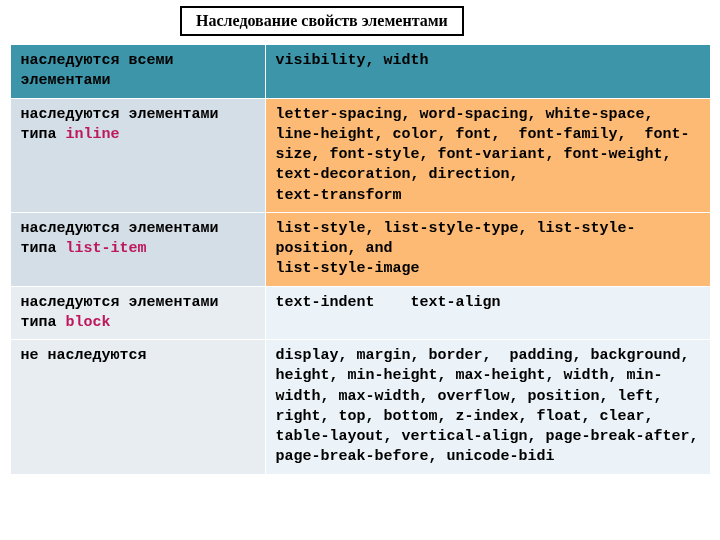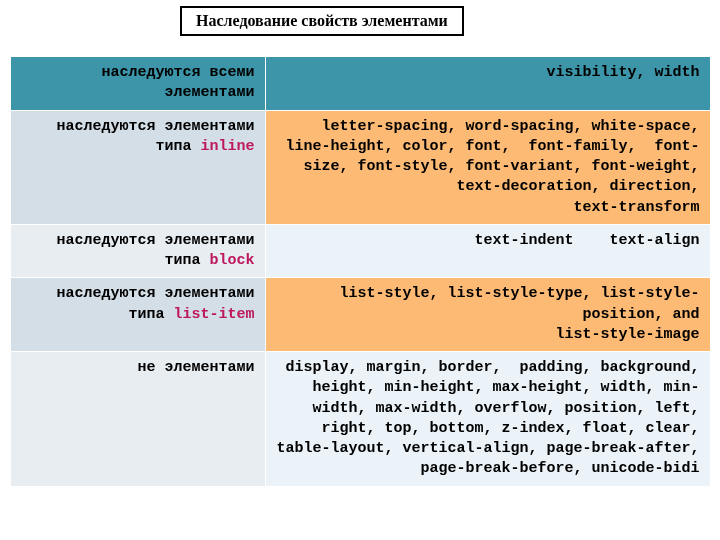--- a/index.html
+++ b/index.html
@@ -21,23 +21,22 @@
     border: 2px solid #000;
     padding: 4px 14px;
     margin: 6px 0 8px 180px;
     font-weight: bold;
     font-size: 16px;
     font-family: Liberation Serif, serif;
   }
   table {
     border-collapse: collapse;
     width: 700px;
-    margin: 12px auto;
+    margin: 0 auto;
     table-layout: fixed;
-    text-align: right;
   }
   col.c1 { width: 255px; }
   col.c2 { width: 445px; }
   td {
     border: 1px solid #fff;
     padding: 6px 10px;
     vertical-align: top;
     font-family: "Courier New", Courier, monospace;
     font-size: 15px;
     line-height: 1.35;
@@ -73,34 +72,34 @@
       <td class="val">visibility, width</td>
     </tr>
     <tr>
       <td class="left-alt">
         <span class="lbl">наследуются элементами типа </span><span class="kw">inline</span>
       </td>
       <td class="right-alt val">letter-spacing, word-spacing, white-space, line-height, color, font,  font-family,  font-size, font-style, font-variant, font-weight, text-decoration, direction,
 text-transform</td>
     </tr>
     <tr>
-      <td class="left-lite">
-        <span class="lbl">наследуются элементами типа </span><span class="kw">block</span>
-      </td>
-      <td class="right-lite val">text-indent    text-align</td>
-    </tr>
-    <tr>
       <td class="left-alt">
         <span class="lbl">наследуются элементами типа </span><span class="kw">list-item</span>
       </td>
       <td class="right-alt val">list-style, list-style-type, list-style-position, and
 list-style-image</td>
     </tr>
     <tr>
       <td class="left-lite">
-        <span class="lbl">не элементами</span><span class="kw"></span>
+        <span class="lbl">наследуются элементами типа </span><span class="kw">block</span>
+      </td>
+      <td class="right-lite val">text-indent    text-align</td>
+    </tr>
+    <tr>
+      <td class="left-lite">
+        <span class="lbl">не наследуются</span><span class="kw"></span>
       </td>
       <td class="right-lite val">display, margin, border,  padding, background, height, min-height, max-height, width, min-width, max-width, overflow, position, left, right, top, bottom, z-index, float, clear, table-layout, vertical-align, page-break-after, page-break-before, unicode-bidi</td>
     </tr>
   </tbody>
 </table>
 
 </div>
 
 </body></html>

